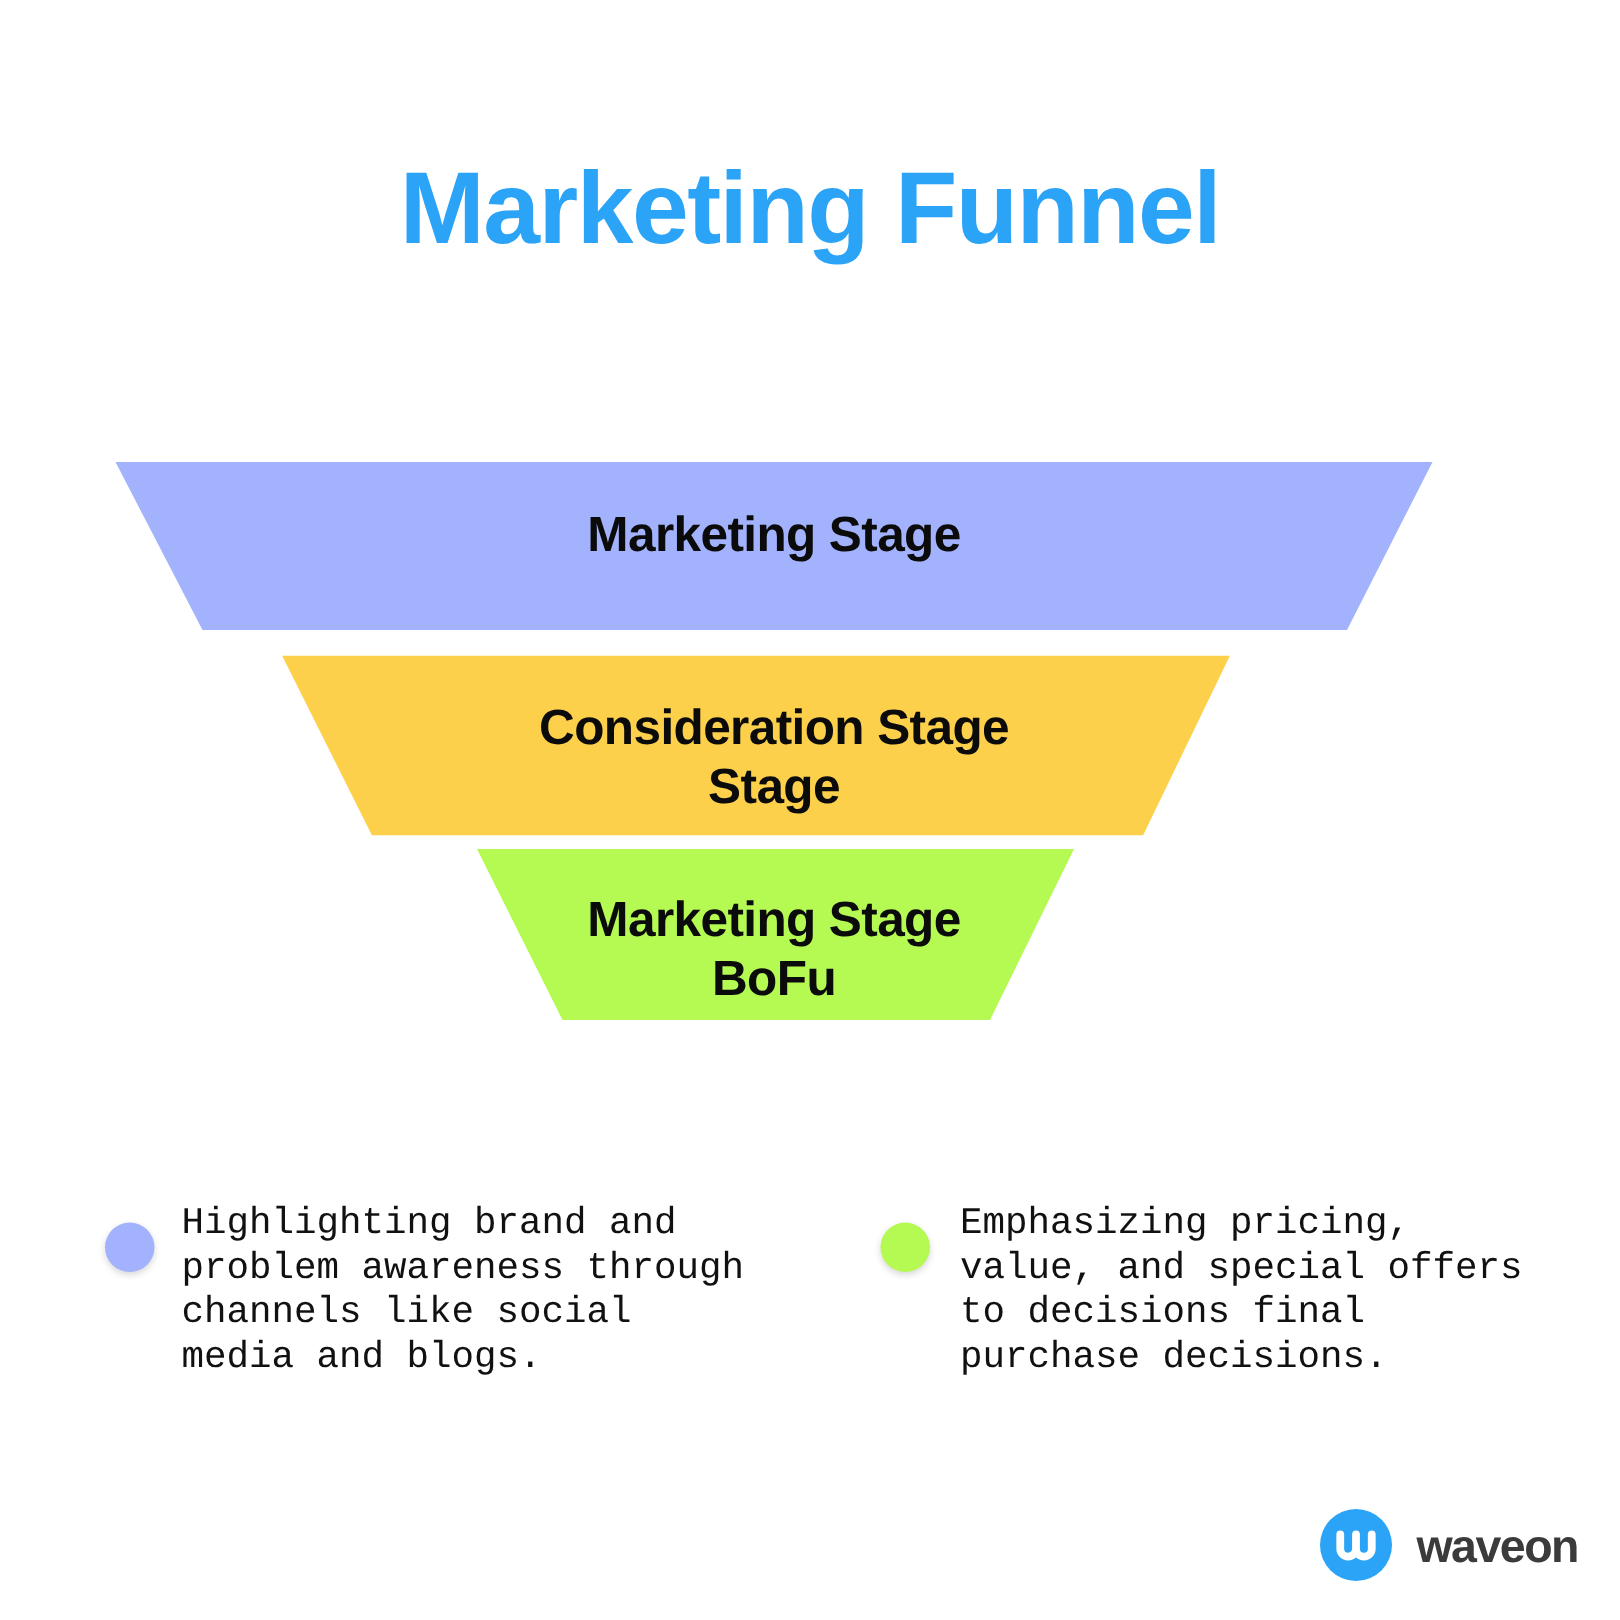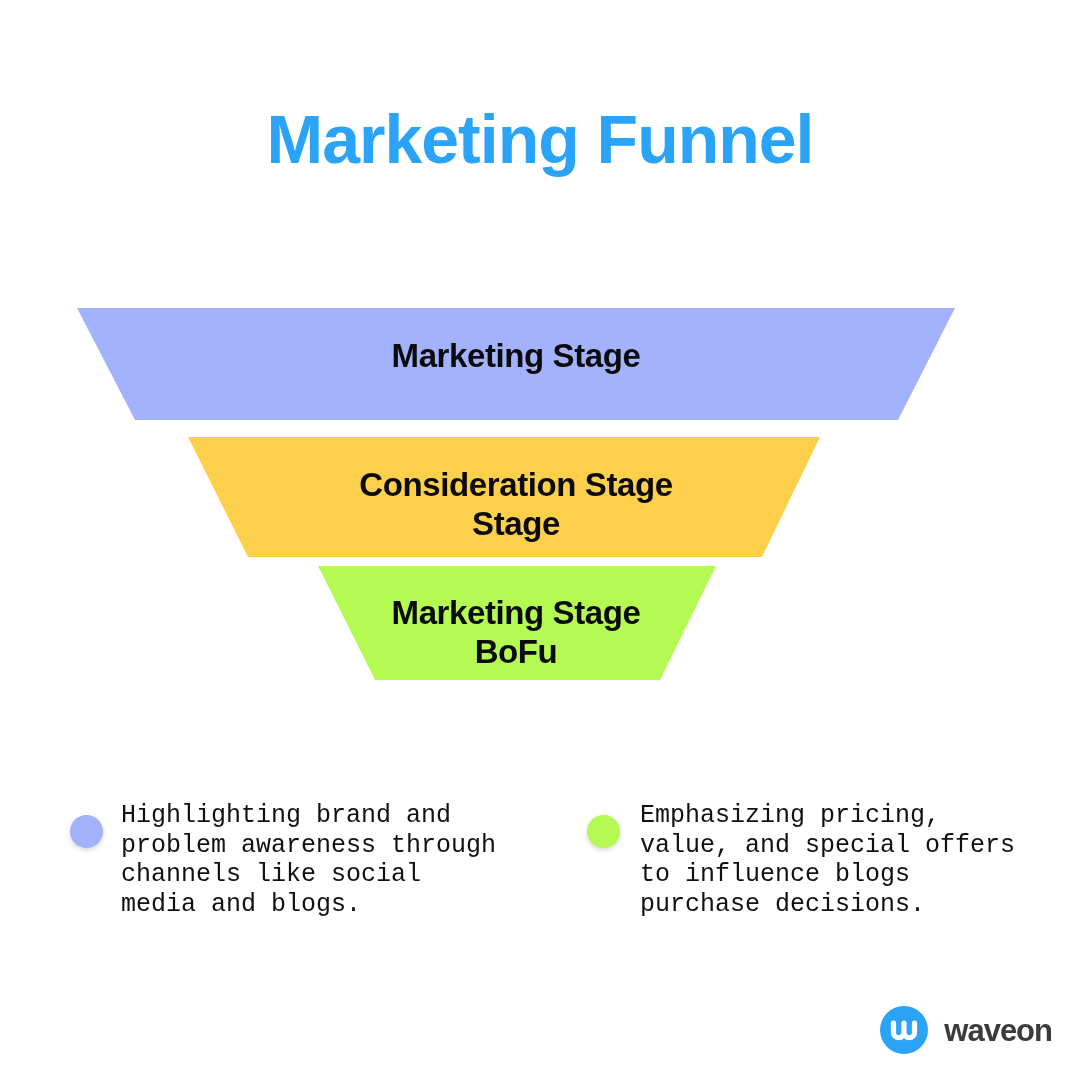--- a/index.html
+++ b/index.html
@@ -185,21 +185,21 @@
 <div id="legend">
 
   <div class="legend-item" id="legend-item-0">
     <span class="legend-dot" id="dot-0" style="background: rgb(163, 178, 252);"></span>
     <span class="legend-text">Highlighting brand and problem awareness through channels like social media and blogs.</span>
   </div>
 
 
   <div class="legend-item" id="legend-item-2">
     <span class="legend-dot" id="dot-2" style="background: rgb(181, 249, 83);"></span>
-    <span class="legend-text">Emphasizing pricing, value, and special offers to influence blogs purchase decisions.</span>
+    <span class="legend-text">Emphasizing pricing, value, and special offers to decisions final purchase decisions.</span>
   </div>
 
 </div>
 
 <div id="brand-logo">
   <span id="brand-mark" style="background: rgb(43, 163, 247);">
     <svg viewBox="0 0 48 48" width="48" height="48" aria-hidden="true">
       <path d="M13.5 17 L13.5 26.5 A5.2 5.2 0 0 0 24 26.5 L24 17 L24 26.5 A5.2 5.2 0 0 0 34.5 26.5 L34.5 17" fill="none" stroke="#ffffff" stroke-width="5.2" stroke-linecap="round" stroke-linejoin="round"></path>
     </svg>
   </span>

